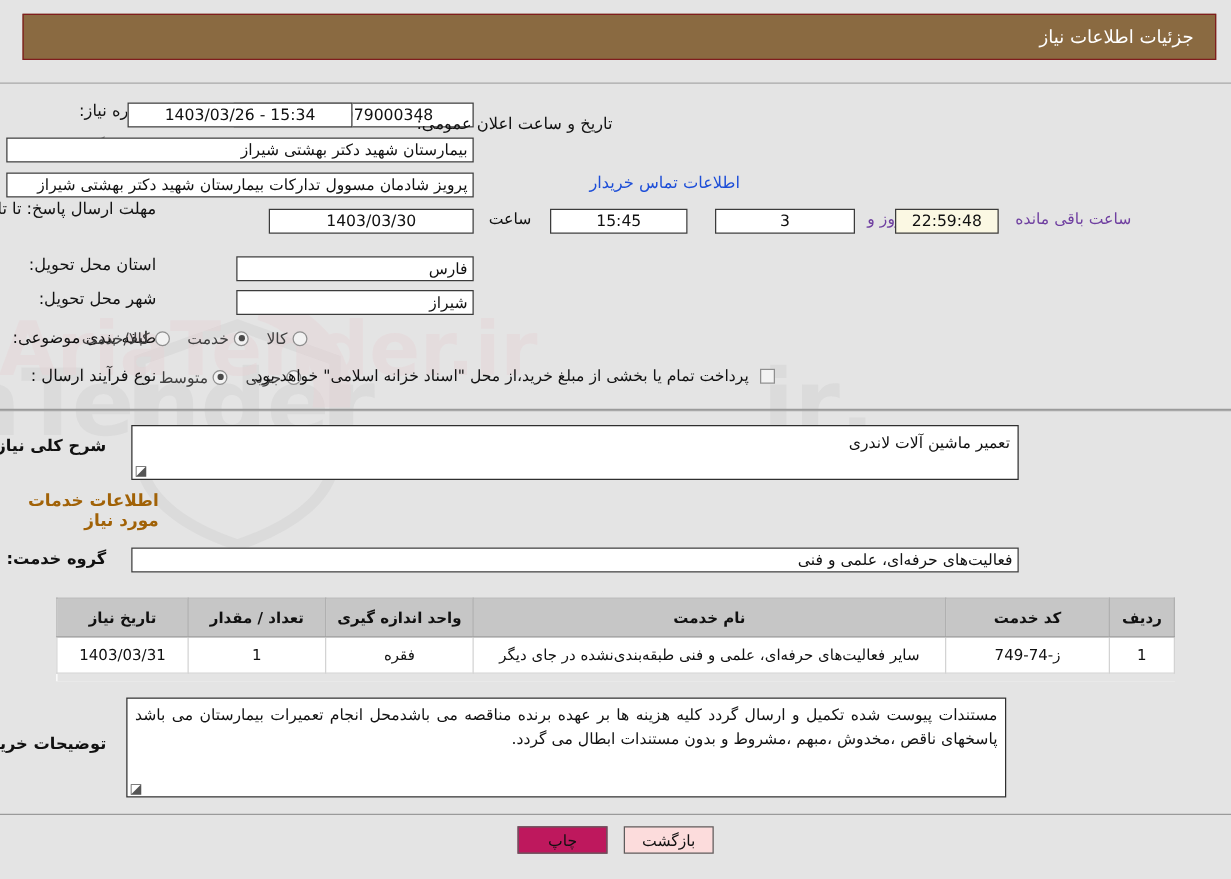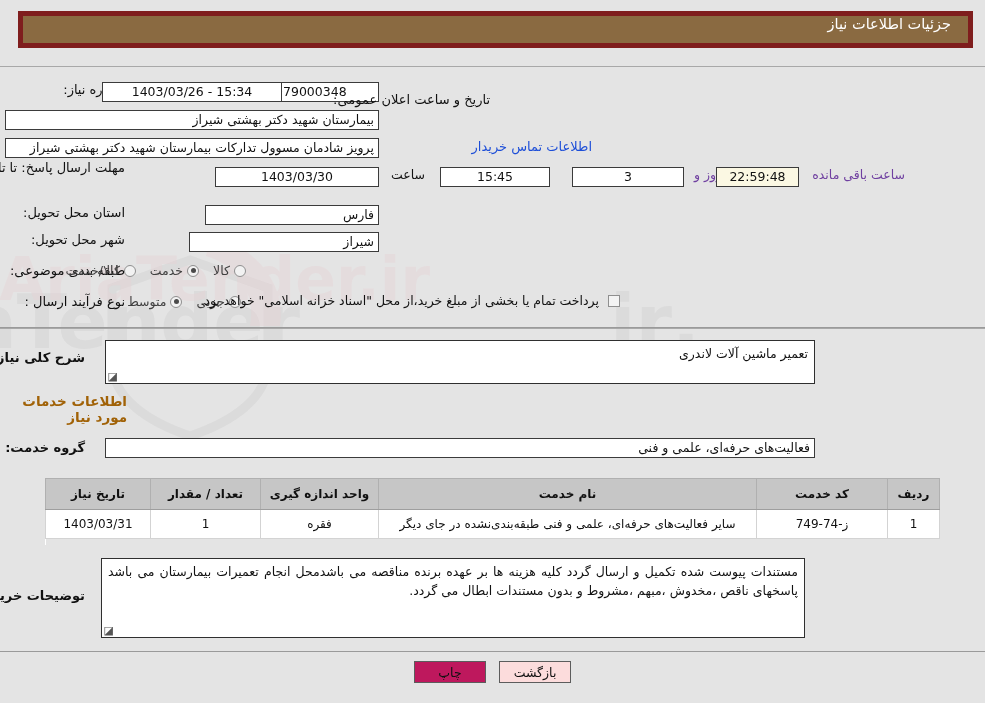--- a/index.html
+++ b/index.html
@@ -26,23 +26,24 @@
     z-index: 0;
     opacity: .55;
   }
 
   
   .header-bar {
     position: absolute;
     left: 18px; top: 11px;
     width: 955px; height: 37px;
     background: #8a6a41;
-    border: 5px solid #7f1d1d;
+    border: 1px solid #7f1d1d;
     box-sizing: border-box;
     display: flex;
+    align-items: center;
     justify-content: flex-start;
     padding-right: 17px;
     z-index: 2;
   }
   .header-title {
     color: #ffffff;
     font-size: 14.5px;
     letter-spacing: .2px;
   }
 
@@ -292,21 +293,21 @@
   <span class="purple-text">روز و</span>
 </div>
 <div class="fld cream center" style="position:absolute; right:186px; top:167px; width:83px; z-index:3;">22:59:48</div>
 <div class="frow" style="right:80px; top:167px;">
   <span class="purple-text">ساعت باقی مانده</span>
 </div>
 
 <div class="frow" style="right:860px; top:205px;">
   <span class="lbl">استان محل تحویل:</span>
 </div>
-<div class="fld right" style="position:absolute; right:606px; top:205px; width:174px; z-index:3;">فارس</div>
+<div class="fld right" style="position:absolute; right:606px; top:205px; width:190px; z-index:3;">فارس</div>
 
 <div class="frow" style="right:860px; top:232px;">
   <span class="lbl">شهر محل تحویل:</span>
 </div>
 <div class="fld right" style="position:absolute; right:606px; top:232px; width:190px; z-index:3;">شیراز</div>
 
 <div class="frow" style="right:860px; top:263px;">
   <span class="lbl">طبقه بندی موضوعی:</span>
 </div>
 <div class="frow radio-group" style="right:735px; top:263px;">

